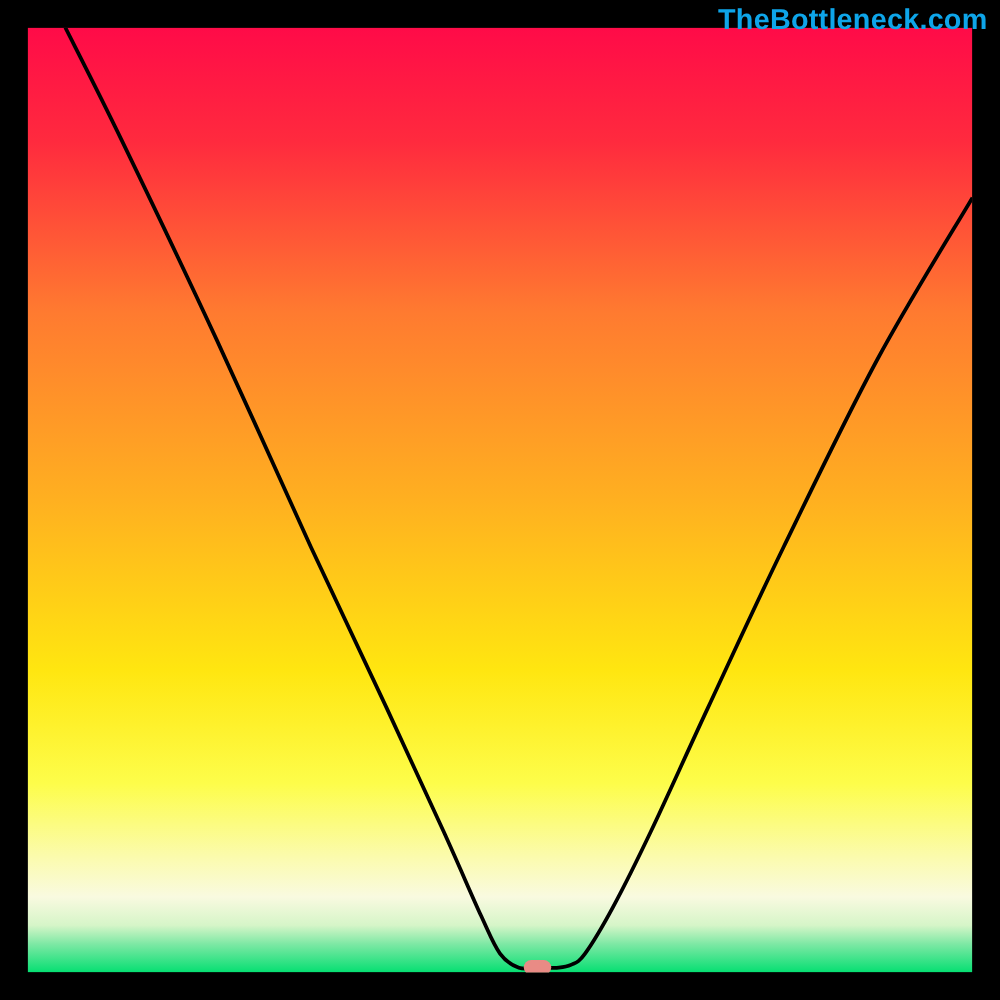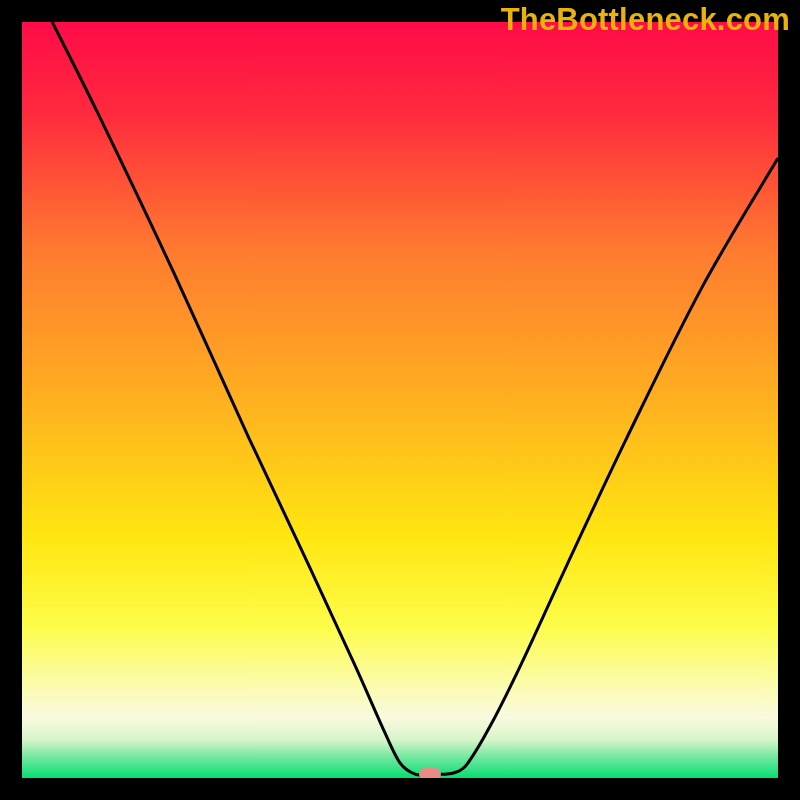--- a/index.html
+++ b/index.html
@@ -14,22 +14,22 @@
   .chart-container {
     position: relative;
     width: 800px;
     height: 800px;
     background: #000;
   }
   .watermark {
     position: absolute;
     top: 2px;
     right: 10px;
-    color: #eab308;
-    font-size: 31px;
+    color: #0ea5e9;
+    font-size: 23px;
     font-weight: bold;
     z-index: 5;
     letter-spacing: 0.2px;
   }
   .plot-area {
     position: absolute;
     left: 22px;
     top: 22px;
     width: 756px;
     height: 756px;

